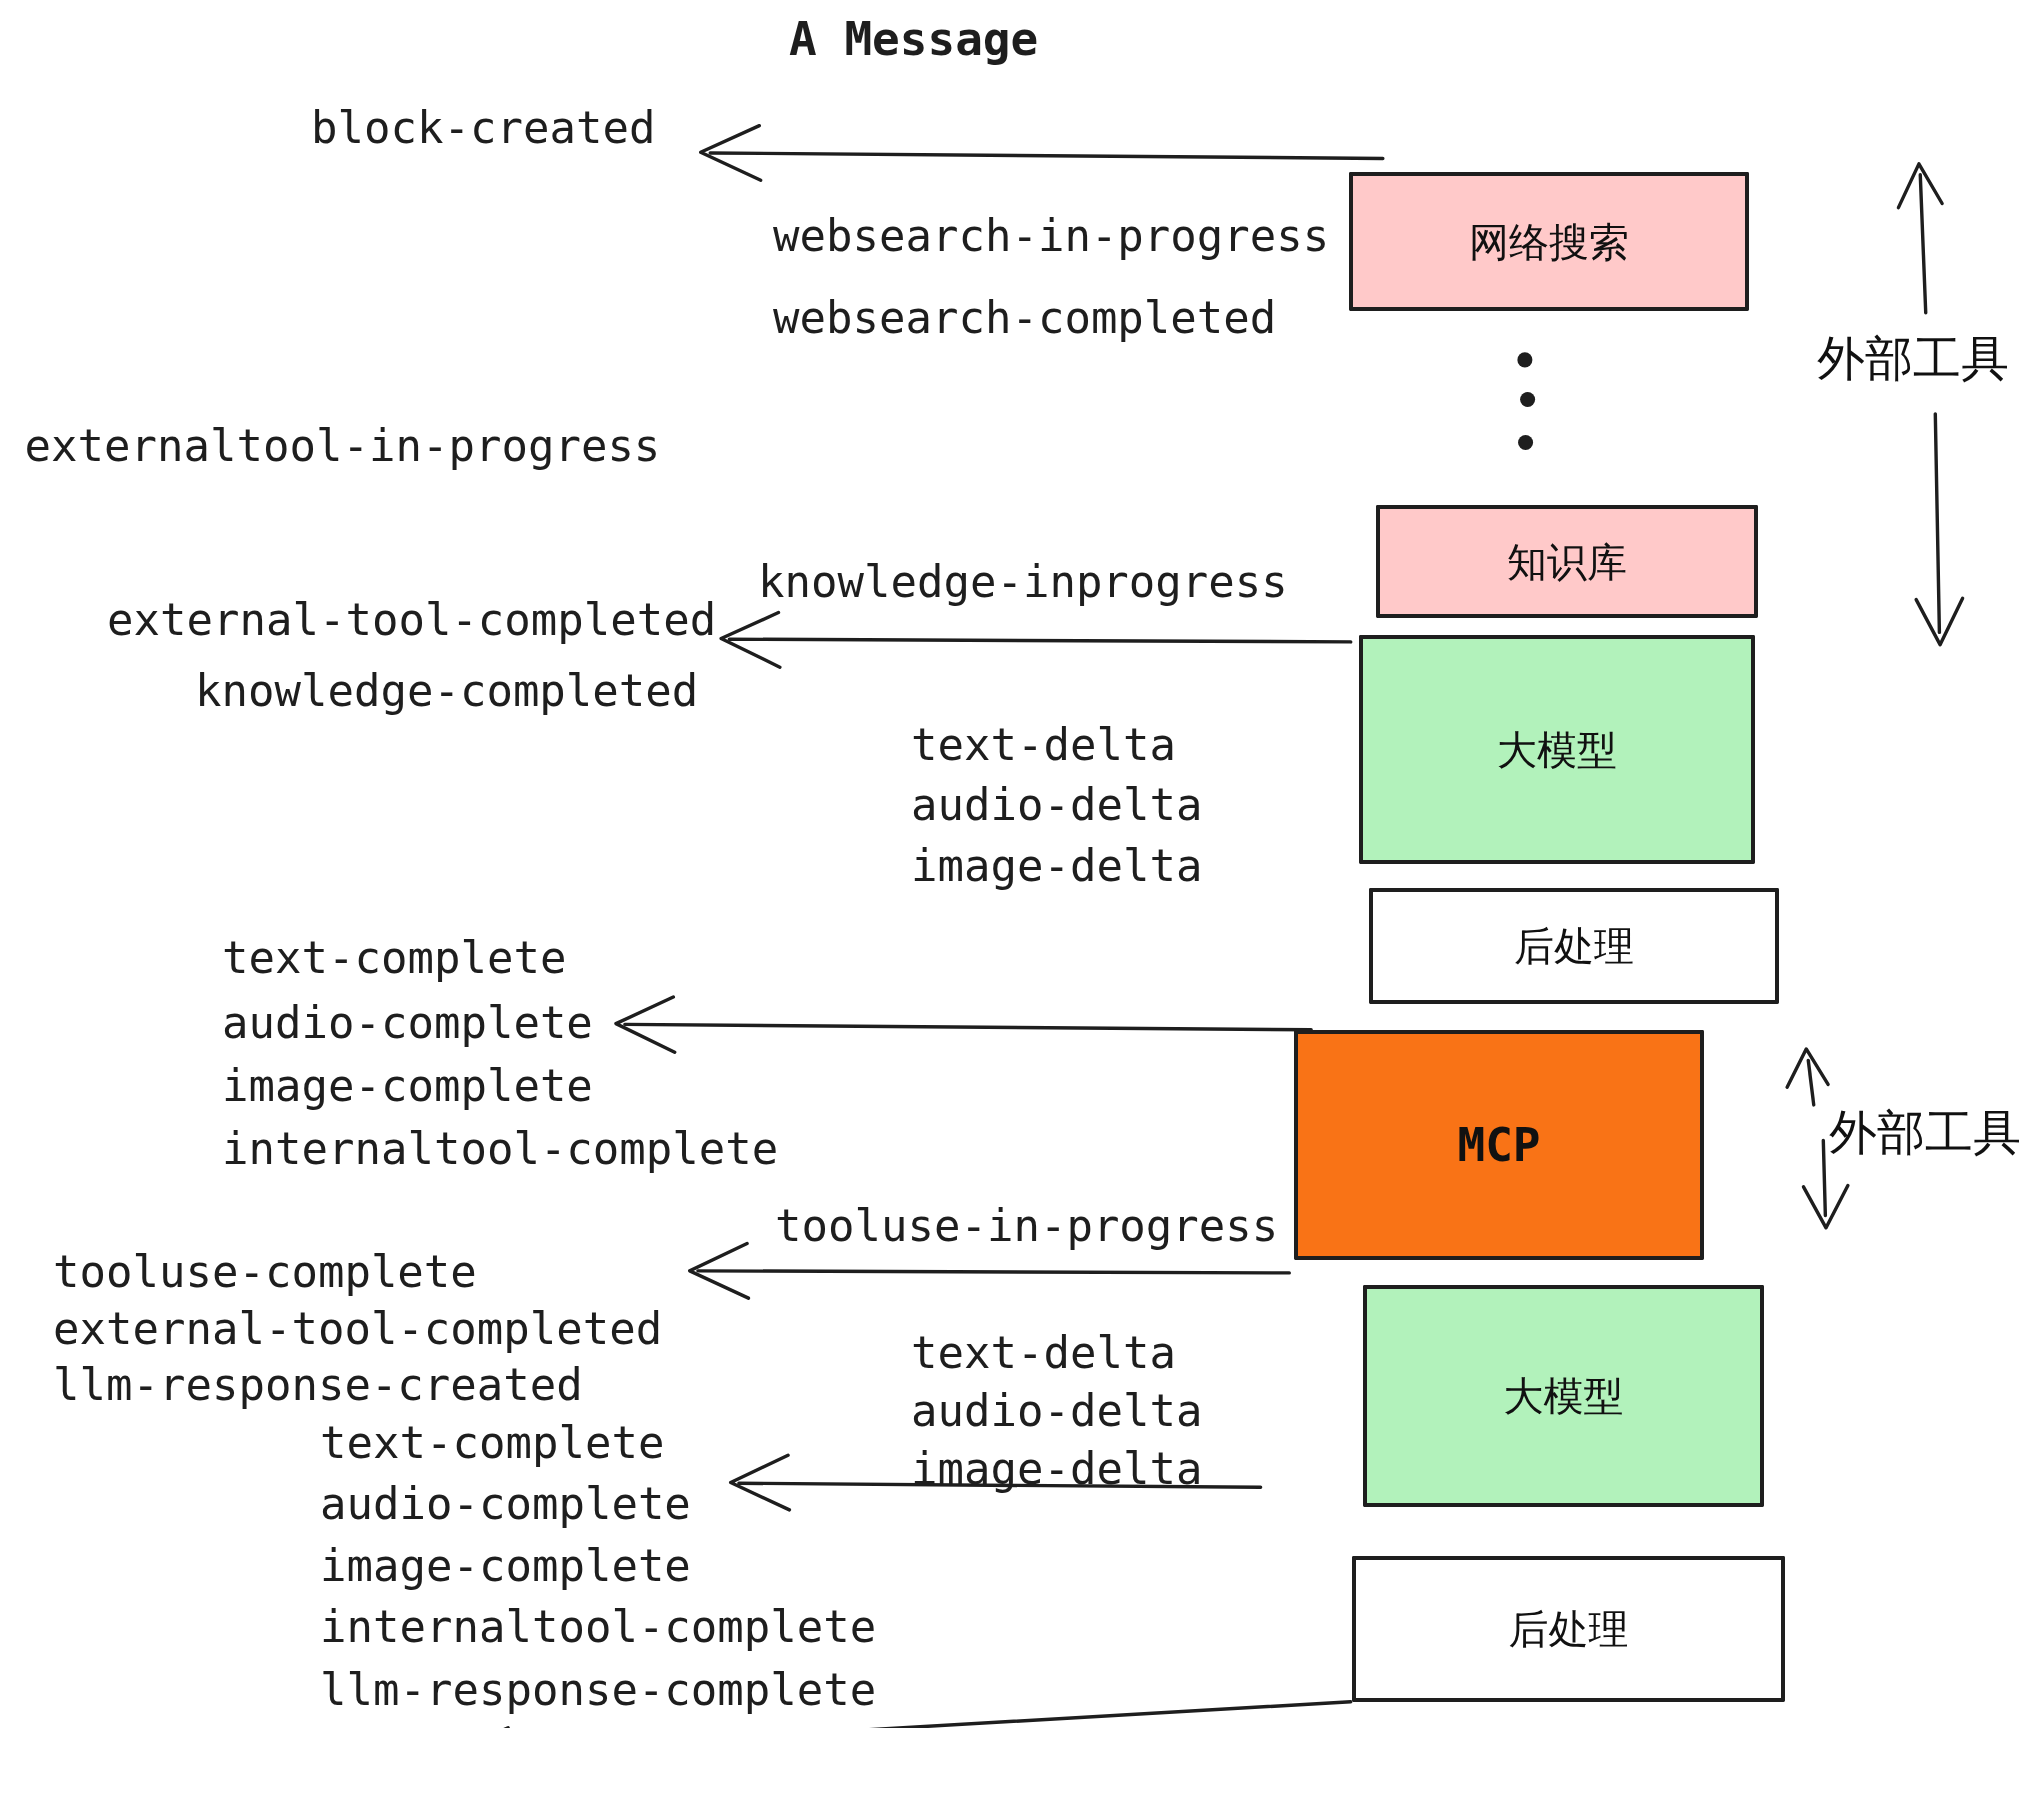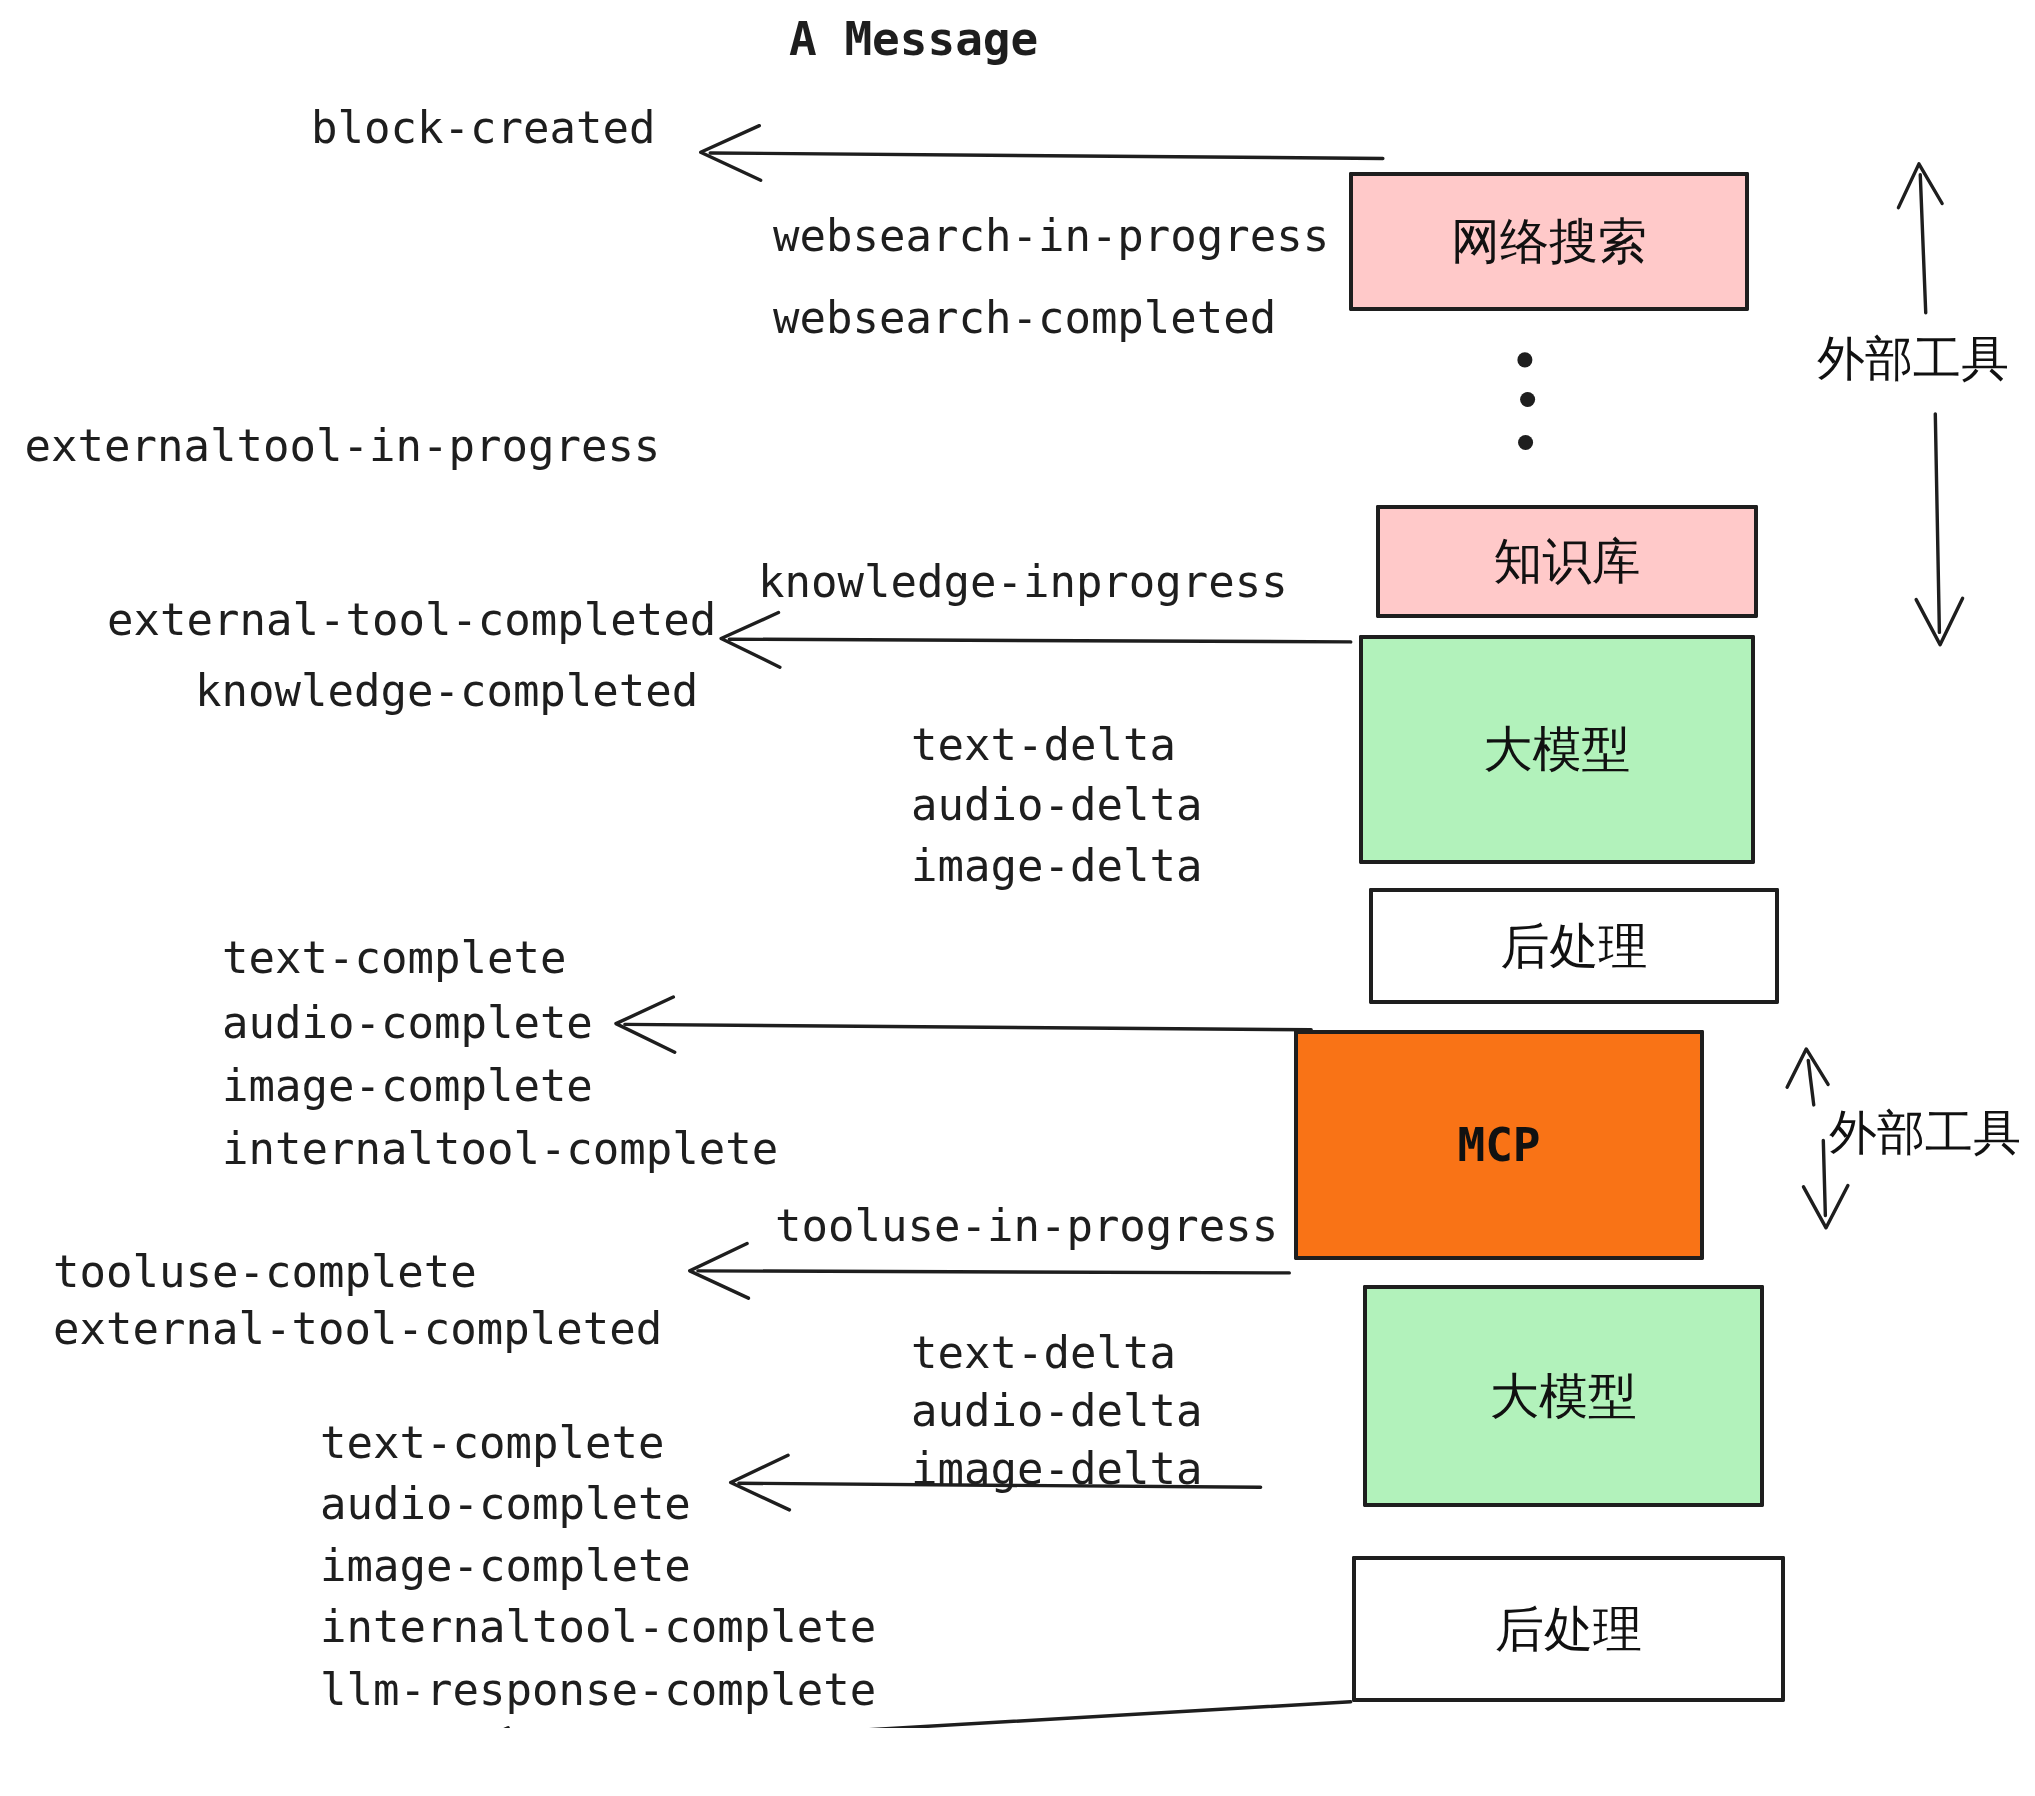--- a/index.html
+++ b/index.html
@@ -15,21 +15,21 @@
     position:absolute;font-size:44px;font-weight:500;color:#1e1e1e;
     line-height:1;white-space:pre;letter-spacing:0px;margin-top:24px;
   }
   .box{
     position:absolute;border:4.1px solid #1e1e1e;box-sizing:border-box;
     display:flex;align-items:center;justify-content:center;
     background:#ffffff;border-radius:1.4px;
   }
   .box .lbl{
     font-family:"DejaVu Sans","Liberation Sans",sans-serif;
-    font-size:49px;color:#111;line-height:1;white-space:pre;
+    font-size:40px;color:#111;line-height:1;white-space:pre;
   }
   .box .lbl.mono{
     font-family:"DejaVu Sans Mono",monospace;font-weight:bold;font-size:46px;
   }
   .side-label{
     position:absolute;font-family:"DejaVu Sans","Liberation Sans",sans-serif;
     font-size:48px;color:#111;line-height:1;white-space:pre;
   }
   svg.layer{position:absolute;left:0;top:0;width:2035px;height:1796px;}
   svg.layer path{stroke:#1e1e1e;stroke-width:5;fill:none;stroke-linecap:round;stroke-linejoin:round;}
@@ -134,20 +134,21 @@
   <div class="ev" style="left:911px;top:699px;">text-delta</div>
   <div class="ev" style="left:911px;top:759px;">audio-delta</div>
   <div class="ev" style="left:911px;top:820px;">image-delta</div>
   <div class="ev" style="left:222px;top:912px;">text-complete</div>
   <div class="ev" style="left:222px;top:977px;">audio-complete</div>
   <div class="ev" style="left:222px;top:1040px;">image-complete</div>
   <div class="ev" style="left:222px;top:1103px;">internaltool-complete</div>
   <div class="ev" style="left:775px;top:1180px;">tooluse-in-progress</div>
   <div class="ev" style="left:53px;top:1226px;">tooluse-complete</div>
   <div class="ev" style="left:53px;top:1283px;">external-tool-completed</div>
+  <div class="ev" style="left:53px;top:1339px;">llm-response-created</div>
   <div class="ev" style="left:320px;top:1397px;">text-complete</div>
   <div class="ev" style="left:320px;top:1458px;">audio-complete</div>
   <div class="ev" style="left:911px;top:1307px;">text-delta</div>
   <div class="ev" style="left:911px;top:1365px;">audio-delta</div>
   <div class="ev" style="left:911px;top:1423px;">image-delta</div>
   <div class="ev" style="left:320px;top:1520px;">image-complete</div>
   <div class="ev" style="left:320px;top:1581px;">internaltool-complete</div>
   <div class="ev" style="left:320px;top:1644px;">llm-response-complete</div>
   <div class="ev" style="left:19px;top:1721px;">block-complete</div>
 

